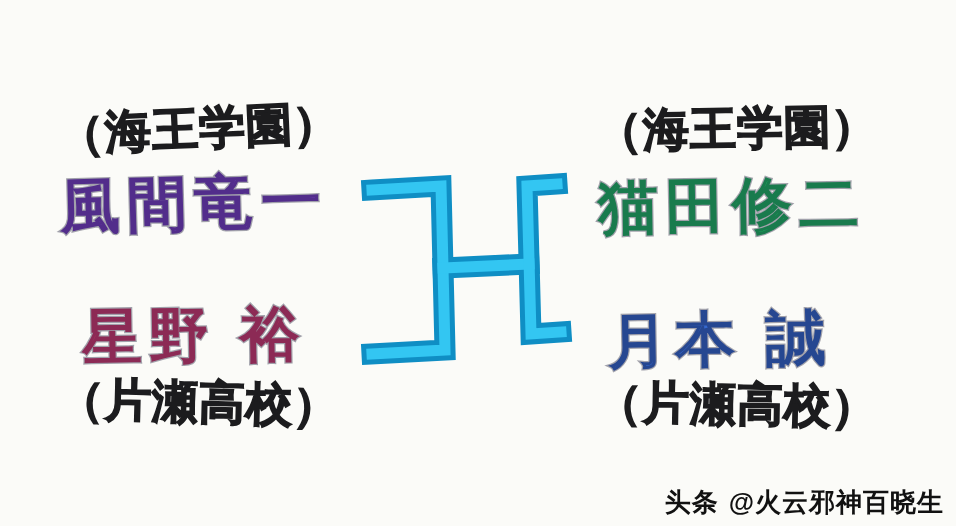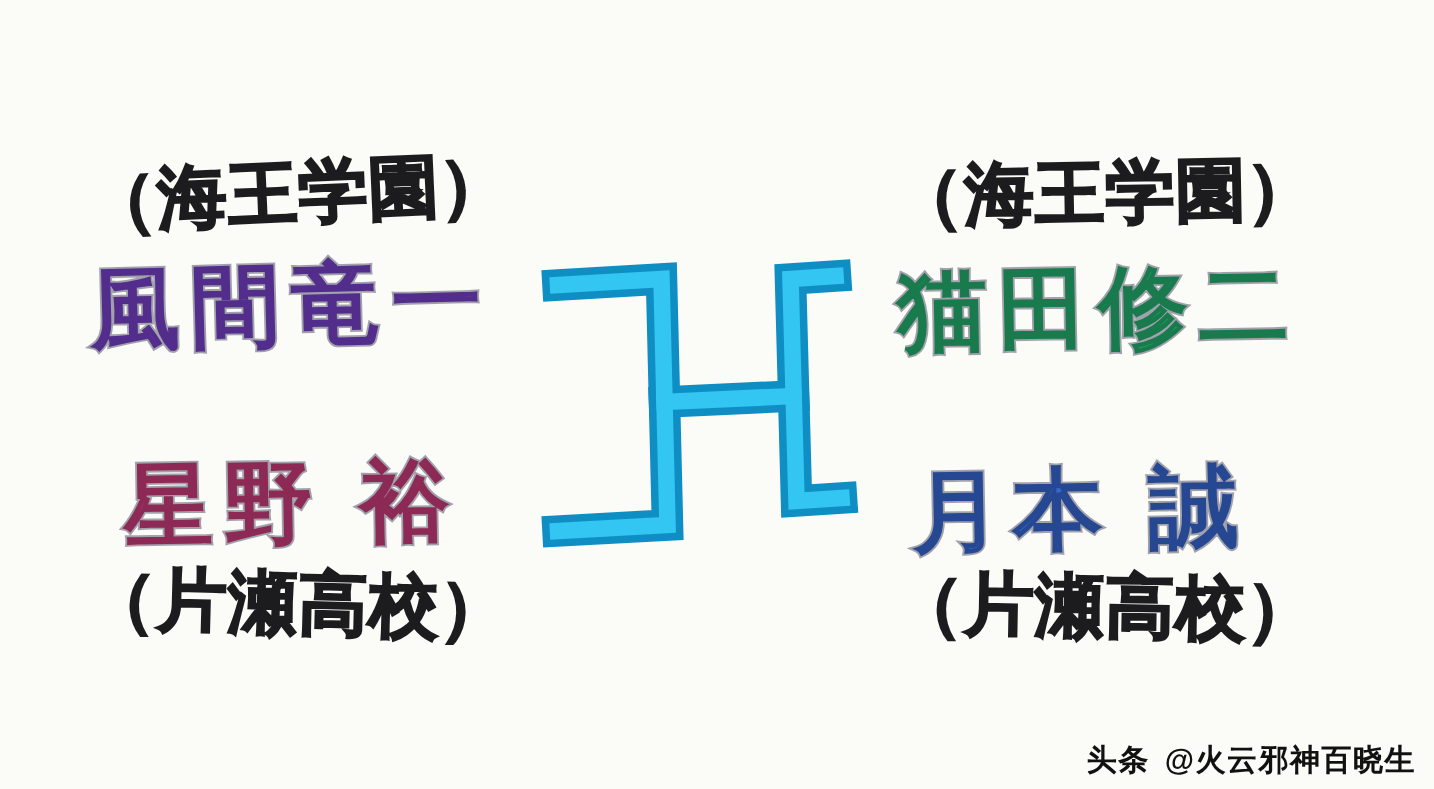--- a/index.html
+++ b/index.html
@@ -60,21 +60,21 @@
   .school-bl { left: 58px;  top: 372px; transform: rotate(1.5deg); }
 
   .name-br   { left: 608px; top: 300px; transform: rotate(-1deg); }
   .school-br { left: 596px; top: 374px; transform: rotate(1deg); }
 
   .watermark {
     position: absolute;
     right: 12px;
     bottom: 6px;
     font-weight: 700;
-    font-size: 20px;
+    font-size: 26px;
     color: #111111;
     letter-spacing: 1px;
     white-space: nowrap;
     z-index: 3;
   }
   .watermark .brand { margin-right: 10px; }
 </style>
 </head>
 <body>
 

